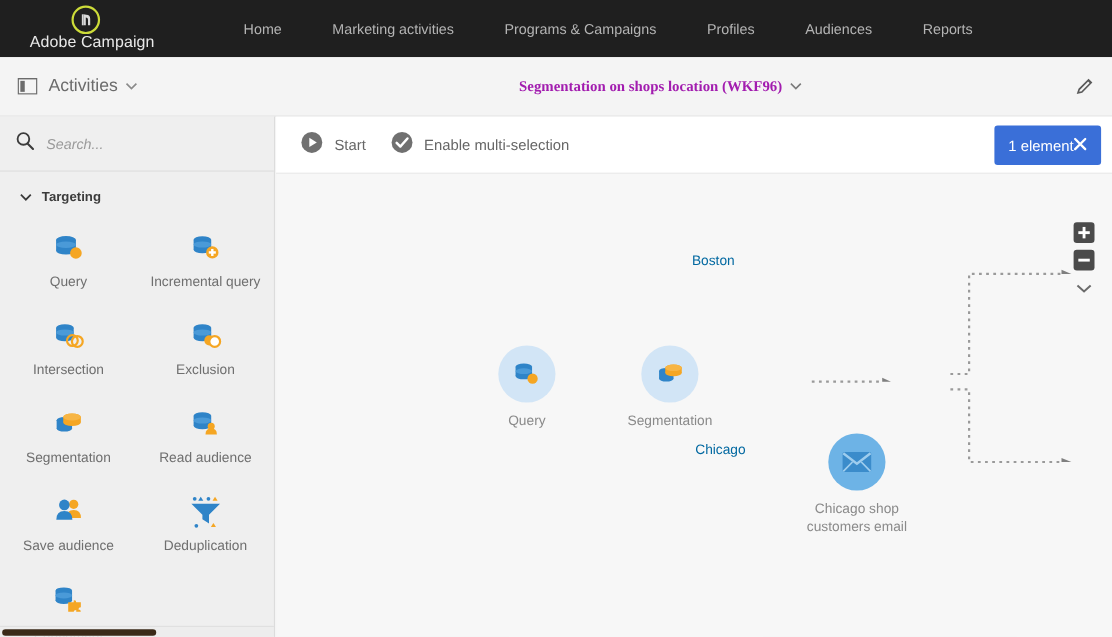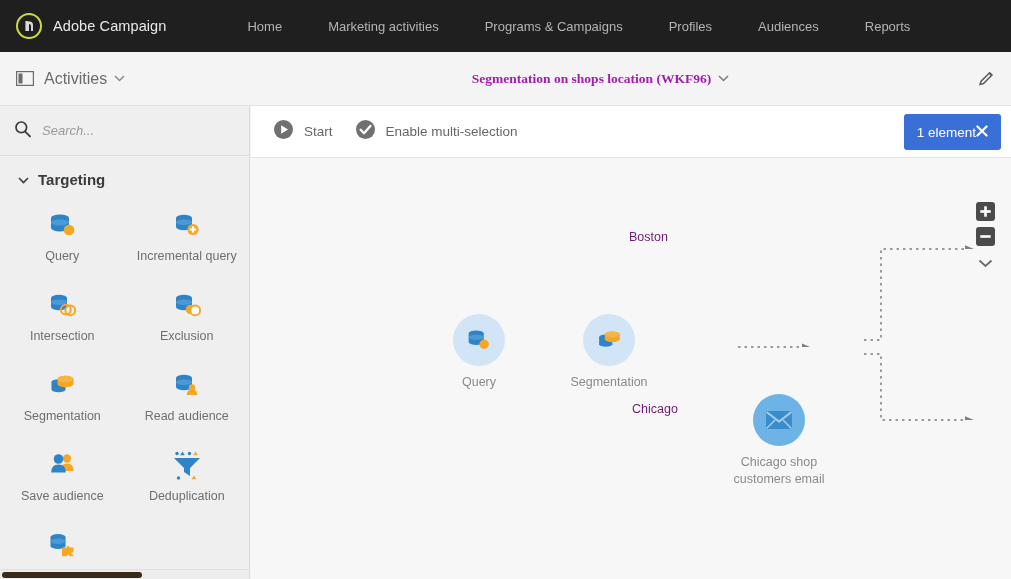--- a/index.html
+++ b/index.html
@@ -9,21 +9,21 @@
     font-family: "Liberation Sans", sans-serif;
     background: #f4f4f4;
   }
   .app { position: relative; width: 1011px; height: 579px; }
 
   
   .topnav {
     position: absolute; left: 0; top: 0; width: 1011px; height: 52px;
     background: #1f1f1f; display: flex; align-items: center;
   }
-  .brand { display: flex; align-items: center; padding-left: 16px; }
+  .brand { display: flex; align-items: center; padding-left: 16px; flex-direction: column; }
   .logo-circle {
     width: 26px; height: 26px; border-radius: 50%;
     border: 2px solid #cddc39; position: relative;
     display: flex; align-items: center; justify-content: center;
   }
   .logo-circle svg { display: block; }
   .brand-name {
     color: #e9e9e9; font-size: 14.5px; margin-left: 11px; letter-spacing: .1px;
   }
   .topnav-links { display: flex; align-items: center; margin-left: 58px; }
@@ -70,21 +70,21 @@
   .search-input {
     border: 0; background: transparent; outline: none; margin-left: 10px;
     font-size: 13px; color: #555; font-style: italic;
     font-family: Liberation Sans, sans-serif; width: 180px;
   }
   .search-input::placeholder { color: #9a9a9a; font-style: italic; }
   .section-head {
     display: flex; align-items: center; padding: 14px 0 8px 18px; cursor: pointer;
   }
   .section-title {
-    font-size: 15px; color: #3b3b3b; font-weight: bold; margin-left: 9px;
+    font-size: 12px; color: #3b3b3b; font-weight: bold; margin-left: 9px;
   }
   .act-grid {
     display: grid; grid-template-columns: 1fr 1fr; row-gap: 10px;
     padding: 4px 0 0 0;
   }
   .act-item {
     display: flex; flex-direction: column; align-items: center; cursor: pointer;
     padding: 8px 4px 6px 4px;
   }
   .act-icon { height: 34px; display: flex; align-items: center; justify-content: center; }
@@ -131,21 +131,21 @@
     width: 52px; height: 52px; border-radius: 50%;
     display: flex; align-items: center; justify-content: center;
   }
   .node-circle.light { background: #d2e5f6; }
   .node-circle.selected { background: #6db3e6; }
   .node-label {
     font-size: 12.5px; color: #8a8a8a; margin-top: 8px; text-align: center;
     line-height: 1.35; width: 100px;
   }
   .wire-label {
-    position: absolute; font-size: 12.5px; color: #701a75; background: #f7f7f7;
+    position: absolute; font-size: 12.5px; color: #0369a1; background: #f7f7f7;
     padding: 0 3px;
   }
   .zoom-ctrls {
     position: absolute; right: 16px; top: 44px; display: flex;
     flex-direction: column; align-items: center; gap: 6px;
   }
   .zoom-btn {
     width: 19px; height: 19px; background: #4b4b4b; border-radius: 3px;
     display: flex; align-items: center; justify-content: center; cursor: pointer;
   }

